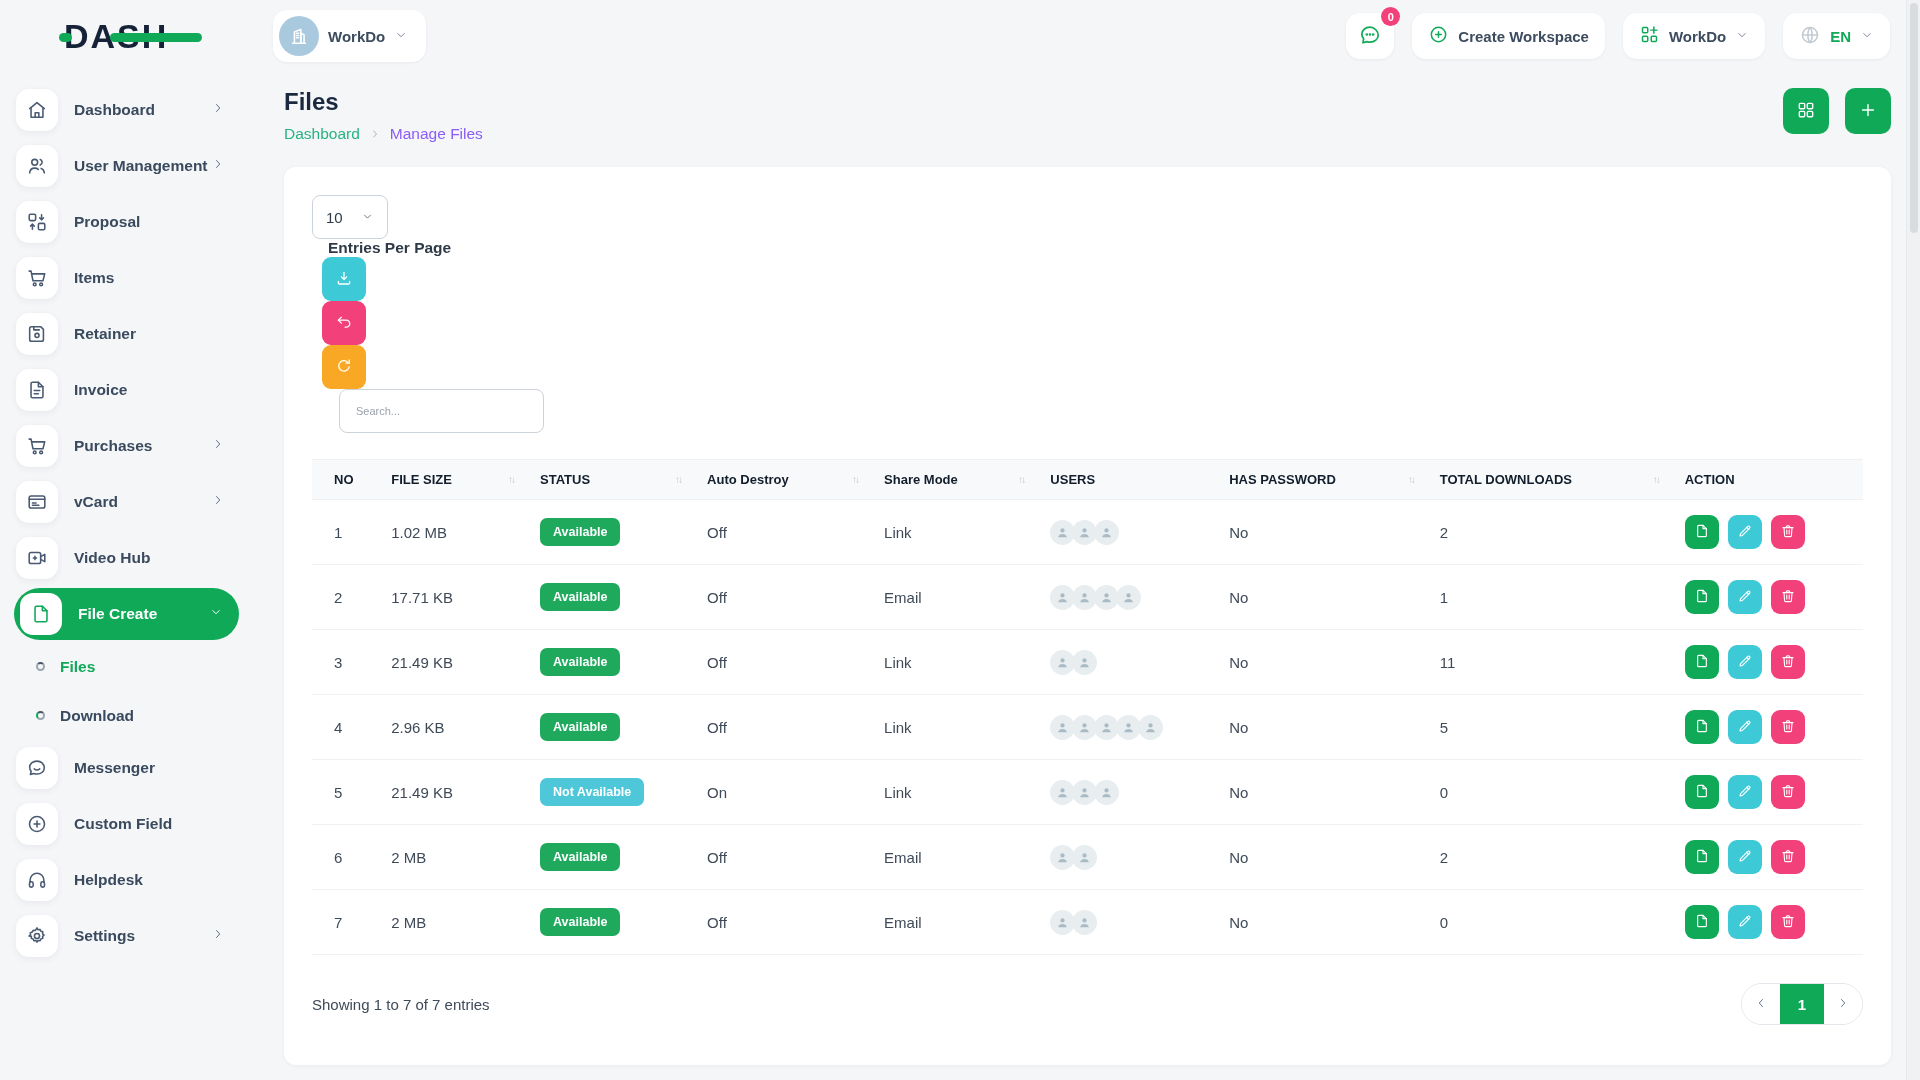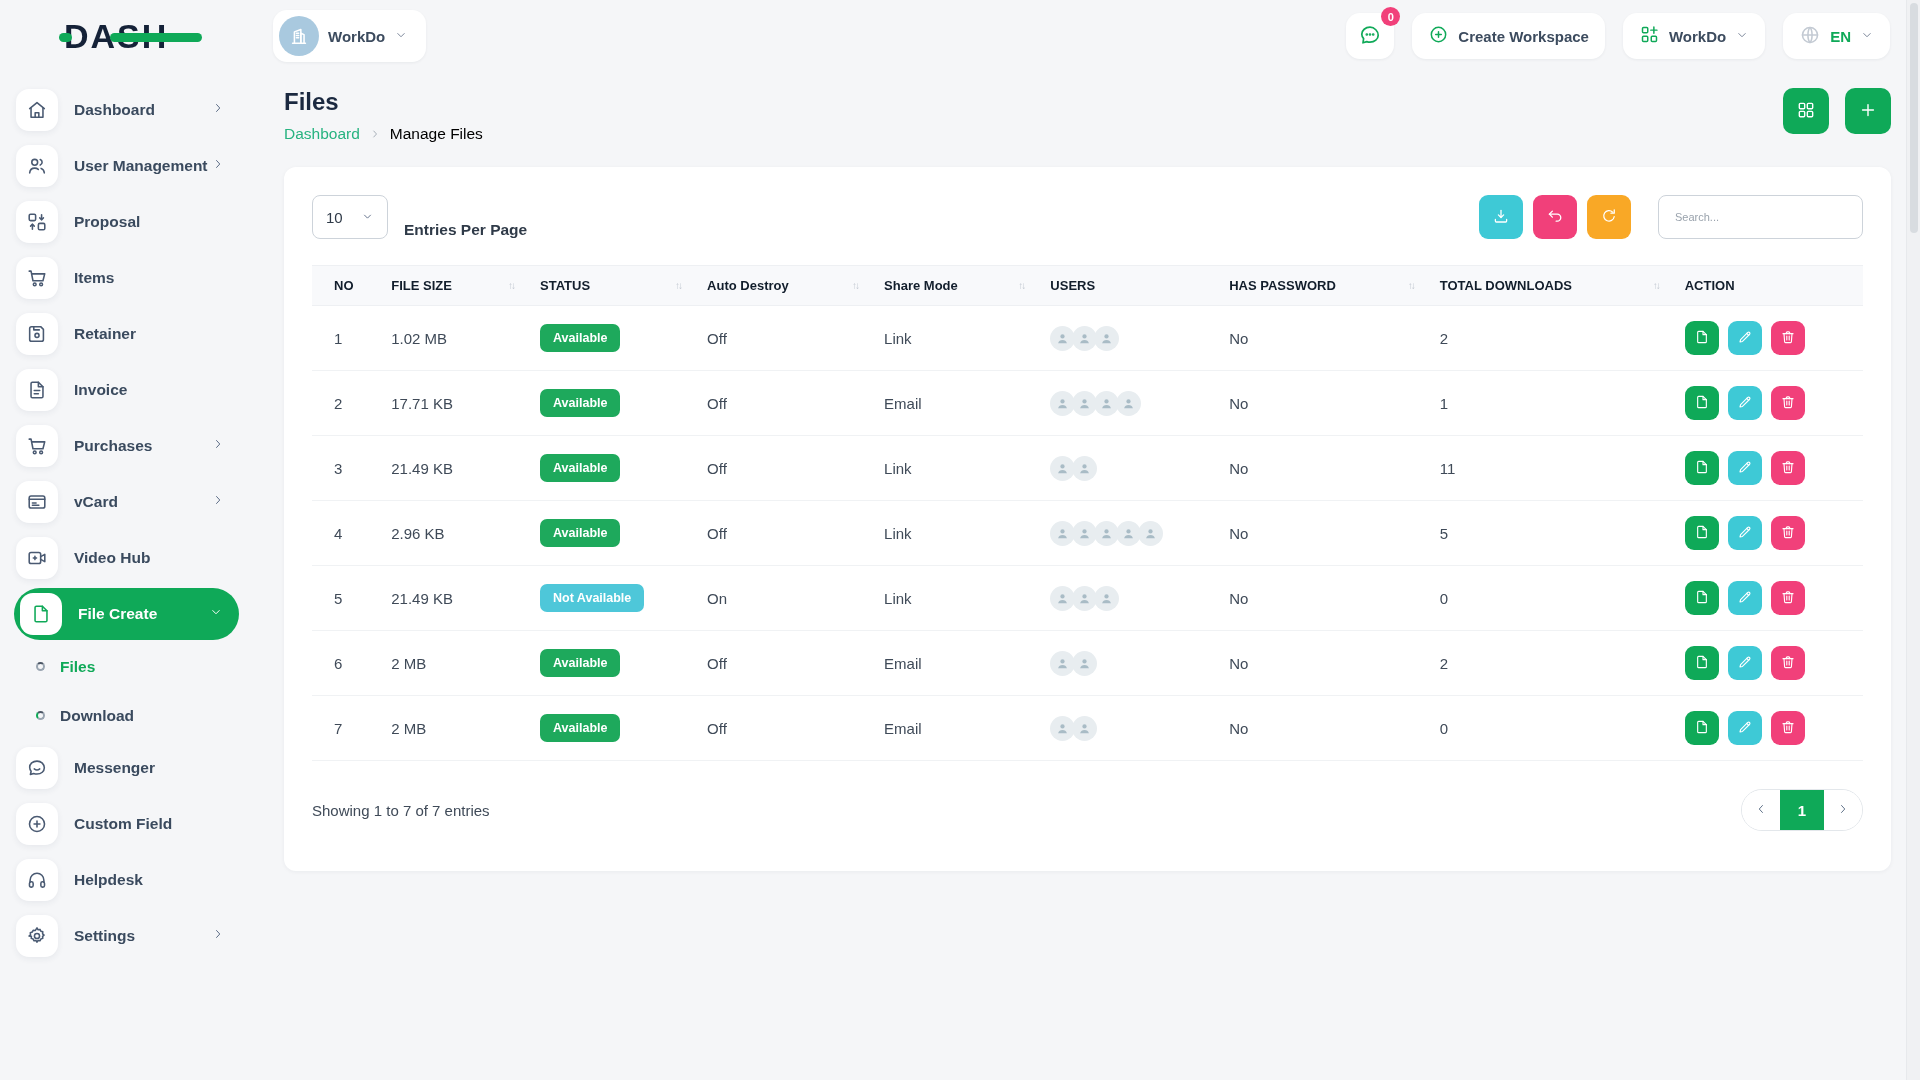--- a/index.html
+++ b/index.html
@@ -47,31 +47,31 @@
   .side-sub.active .side-label{color:var(--green);}
   .side-sub.dl .bullet{border-left-color:var(--green);}
 
   
   .main{flex:1;padding:0 29px;}
   .page-header{display:flex;justify-content:space-between;align-items:flex-start;margin-top:16px;}
   h1{margin:0;font-size:24px;font-weight:700;color:#1b2940;}
   .breadcrumb{display:flex;align-items:center;gap:9px;margin-top:9px;font-size:15.5px;}
   .breadcrumb a{color:var(--crumb);text-decoration:none;cursor:pointer;}
   .crumb-sep{color:#9aa3ae;display:flex;}
-  .crumb-cur{color:#000000;}
+  .crumb-cur{color:#8b5cf6;}
   .header-actions{display:flex;gap:16px;}
   .sq-btn{display:flex;align-items:center;justify-content:center;color:#fff;border-radius:10px;}
   .sq-btn.big{width:46px;height:46px;}
   .sq-btn.green{background:var(--green);}
   .sq-btn.mid{width:44px;height:44px;border-radius:9px;}
   .sq-btn.teal{background:var(--teal);} .sq-btn.pink{background:var(--pink);} .sq-btn.orange{background:var(--orange);}
 
   .card{background:#fff;border-radius:12px;box-shadow:0 1px 4px rgba(25,39,57,.05);
     margin-top:24px;padding:28px 28px 40px;min-height:620px;}
-  .controls{display:flex;align-items:flex-end;}
+  .controls{display:flex;align-items:flex-start;flex-direction:column;}
   .select{width:76px;height:44px;border:1px solid #cdd3da;border-radius:8px;background:#fff;
     display:flex;align-items:center;justify-content:space-between;padding:0 13px;font-size:15px;color:#2f3a48;}
   .select .chev{color:#5b6b86;}
   .controls-label{margin-left:16px;font-size:15.5px;font-weight:600;color:#2f3a48;}
   .controls .sq-btn{margin-left:10px;}
   .search{width:205px;height:44px;margin-left:27px;border:1px solid #cdd3da;border-radius:8px;
     padding:0 16px;font-size:11px;color:#333;outline:none;background:#fff;}
   .search::placeholder{color:#9aa3ad;}
 
   table{width:100%;border-collapse:collapse;margin-top:26px;}

